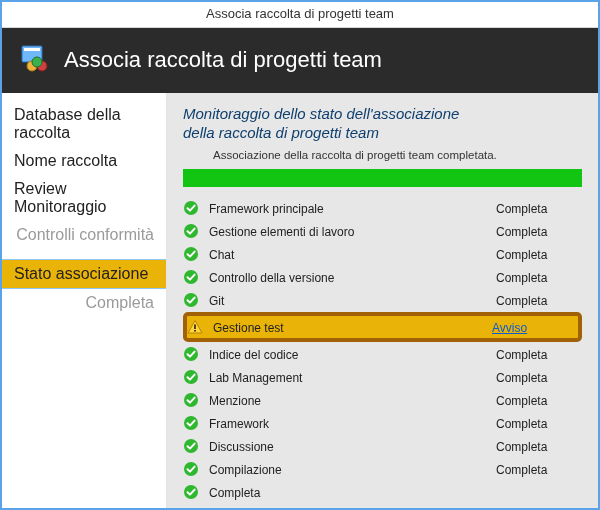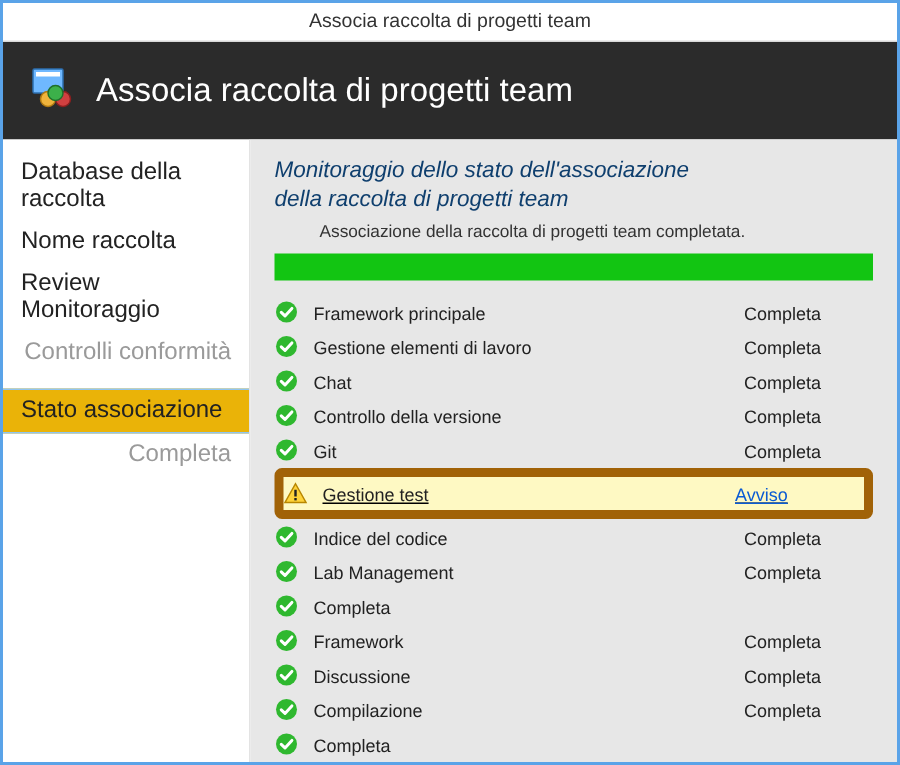--- a/index.html
+++ b/index.html
@@ -93,24 +93,23 @@
     flex-direction: column;
   }
   .step-row {
     display: flex;
     align-items: flex-end;
     padding: 3px 6px 3px 0;
     border-radius: 3px;
   }
   .step-row + .step-row { margin-top: 1px; }
   .step-row.highlighted {
-    border: 6px solid #a16207;
+    border: 4px solid #a16207;
     border-radius: 5px;
-    background: #fef9c3;
-    text-decoration: underline;
+    background: #eab308;
   }
   .step-icon {
     width: 16px; height: 16px;
     margin-right: 10px;
     flex: 0 0 16px;
   }
   .step-label {
     flex: 1;
     font-size: 12px;
     color: #222;
@@ -251,20 +250,21 @@
             <span class="step-label">Lab Management</span>
             <span class="step-status">Completa</span>
           </div>
           <div class="step-row">
             <span class="step-icon icon-check">
               <svg viewBox="0 0 16 16">
                 <circle cx="8" cy="8" r="7" fill="#2fb82f"></circle>
                 <path d="M4.5 8.2 L7 10.6 L11.6 5.6" stroke="#fff" stroke-width="2" fill="none" stroke-linecap="round" stroke-linejoin="round"></path>
               </svg>
             </span>
+            <span class="step-label">Menzione</span>
             <span class="step-status">Completa</span>
           </div>
           <div class="step-row">
             <span class="step-icon icon-check">
               <svg viewBox="0 0 16 16">
                 <circle cx="8" cy="8" r="7" fill="#2fb82f"></circle>
                 <path d="M4.5 8.2 L7 10.6 L11.6 5.6" stroke="#fff" stroke-width="2" fill="none" stroke-linecap="round" stroke-linejoin="round"></path>
               </svg>
             </span>
             <span class="step-label">Framework</span>

